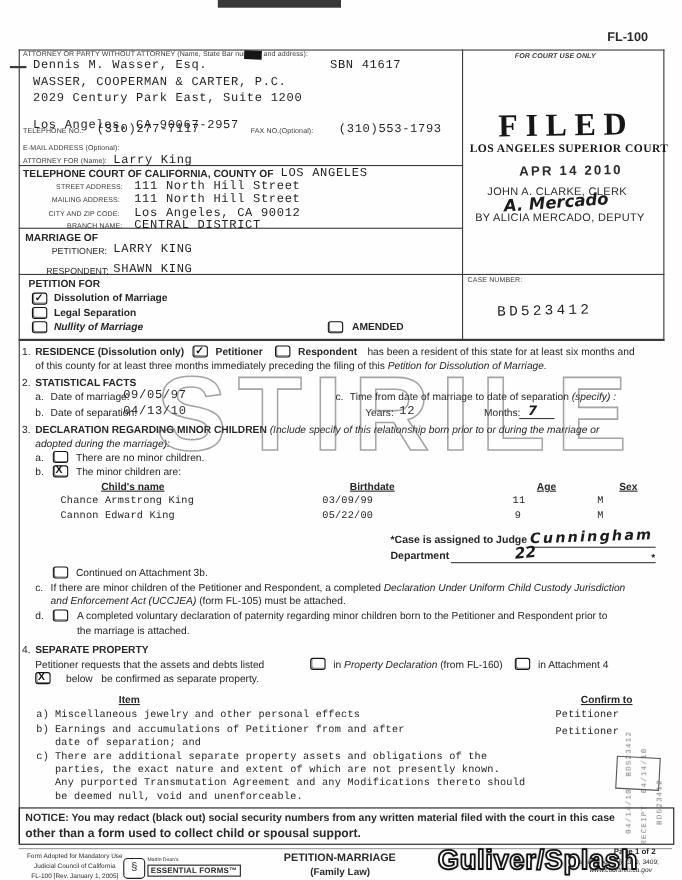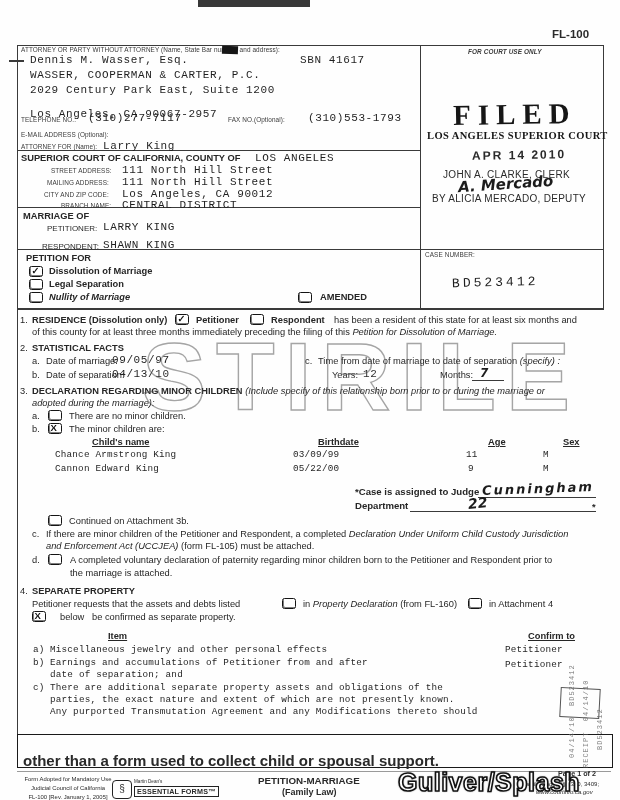--- a/index.html
+++ b/index.html
@@ -57,21 +57,21 @@
   <span class="t mono" style="left:30px;top:85px;">2029 Century Park East, Suite 1200</span>
   <span class="t mono" style="left:30px;top:99px;margin-top:10px;">Los Angeles, CA 90067-2957</span>
   <span class="t lbl" style="left:21px;top:117px;">TELEPHONE NO.:</span>
   <span class="t mono" style="left:88px;top:113px;">(310)277-7117</span>
   <span class="t lbl" style="left:228px;top:117px;">FAX NO.(Optional):</span>
   <span class="t mono" style="left:308px;top:113px;">(310)553-1793</span>
   <span class="t lbl" style="left:21px;top:132px;">E-MAIL ADDRESS (Optional):</span>
   <span class="t lbl" style="left:21px;top:144px;">ATTORNEY FOR (Name):</span>
   <span class="t mono" style="left:103px;top:141px;">Larry King</span>
 
-  <span class="t body b" style="left:21px;top:154px;">SUPERIOR COURT OF CALIFORNIA, COUNTY OF</span>
+  <span class="t body b" style="left:21px;top:154px;">TELEPHONE COURT OF CALIFORNIA, COUNTY OF</span>
   <span class="t mono" style="left:255px;top:153px;">LOS ANGELES</span>
   <span class="t lbl" style="left:51px;top:168px;">STREET ADDRESS:</span>
   <span class="t mono" style="left:122px;top:165px;">111 North Hill Street</span>
   <span class="t lbl" style="left:47px;top:180px;">MAILING ADDRESS:</span>
   <span class="t mono" style="left:122px;top:177px;">111 North Hill Street</span>
   <span class="t lbl" style="left:44px;top:192px;">CITY AND ZIP CODE:</span>
   <span class="t mono" style="left:122px;top:189px;">Los Angeles, CA 90012</span>
   <span class="t lbl" style="left:61px;top:203px;">BRANCH NAME:</span>
   <span class="t mono" style="left:122px;top:200px;">CENTRAL DISTRICT</span>
 
@@ -210,23 +210,25 @@
   <span class="t mono-sm" style="left:50px;top:645px;">Miscellaneous jewelry and other personal effects</span>
   <span class="t mono-sm" style="left:505px;top:645px;">Petitioner</span>
   <span class="t mono-sm" style="left:33px;top:658px;">b)</span>
   <span class="t mono-sm" style="left:50px;top:658px;">Earnings and accumulations of Petitioner from and after</span>
   <span class="t mono-sm" style="left:505px;top:660px;">Petitioner</span>
   <span class="t mono-sm" style="left:50px;top:670px;">date of separation; and</span>
   <span class="t mono-sm" style="left:33px;top:683px;">c)</span>
   <span class="t mono-sm" style="left:50px;top:683px;">There are additional separate property assets and obligations of the</span>
   <span class="t mono-sm" style="left:50px;top:695px;">parties, the exact nature and extent of which are not presently known.</span>
   <span class="t mono-sm" style="left:50px;top:707px;">Any purported Transmutation Agreement and any Modifications thereto should</span>
+  <span class="t mono-sm" style="left:50px;top:719px;">be deemed null, void and unenforceable.</span>
 
   <div class="t" style="left:17px;top:734px;width:594px;height:32px;border:1.6px solid #1a1a1a;"></div>
-  <span class="t b" style="left:23px;top:753px;font-size:15px;">other than a form used to collect child or spousal support.</span>
+  <span class="t b" style="left:23px;top:739px;font-size:9.6px;"><span>NOTICE:</span><span> You may redact (black out) social security numbers from any written material filed with the court in this case</span></span>
+  <span class="t b" style="left:23px;top:753px;font-size:11px;">other than a form used to collect child or spousal support.</span>
 
   <div class="grayline" style="left:17px;top:771px;width:594px;height:1px;"></div>
   <span class="t" style="left:18px;top:775px;font-size:5.9px;text-align:center;width:100px;line-height:1.5;white-space:normal;"><span>Form Adopted for Mandatory Use</span><br><span>Judicial Council of California</span><br><span>FL-100 [Rev. January 1, 2005]</span></span>
   <div class="t" style="left:112px;top:780px;width:18px;height:17px;border:1.5px solid #222;border-radius:4px;text-align:center;font-size:10px;line-height:16px;">§</div>
   <span class="t" style="left:134px;top:780px;font-size:4.6px;">Martin Dean's</span>
   <span class="t b" style="left:134px;top:786px;font-size:7.2px;letter-spacing:.2px;border:1px solid #222;padding:1px 2px;">ESSENTIAL FORMS™</span>
   <span class="t b" style="left:258px;top:776px;font-size:9.8px;">PETITION-MARRIAGE</span>
   <span class="t b" style="left:282px;top:788px;font-size:9px;">(Family Law)</span>
   <span class="t b" style="left:558px;top:770px;font-size:7.2px;">Page 1 of 2</span>
   <span class="t" style="left:522px;top:781px;font-size:6px;">Family Code, §§ 2330, 3409;</span>

